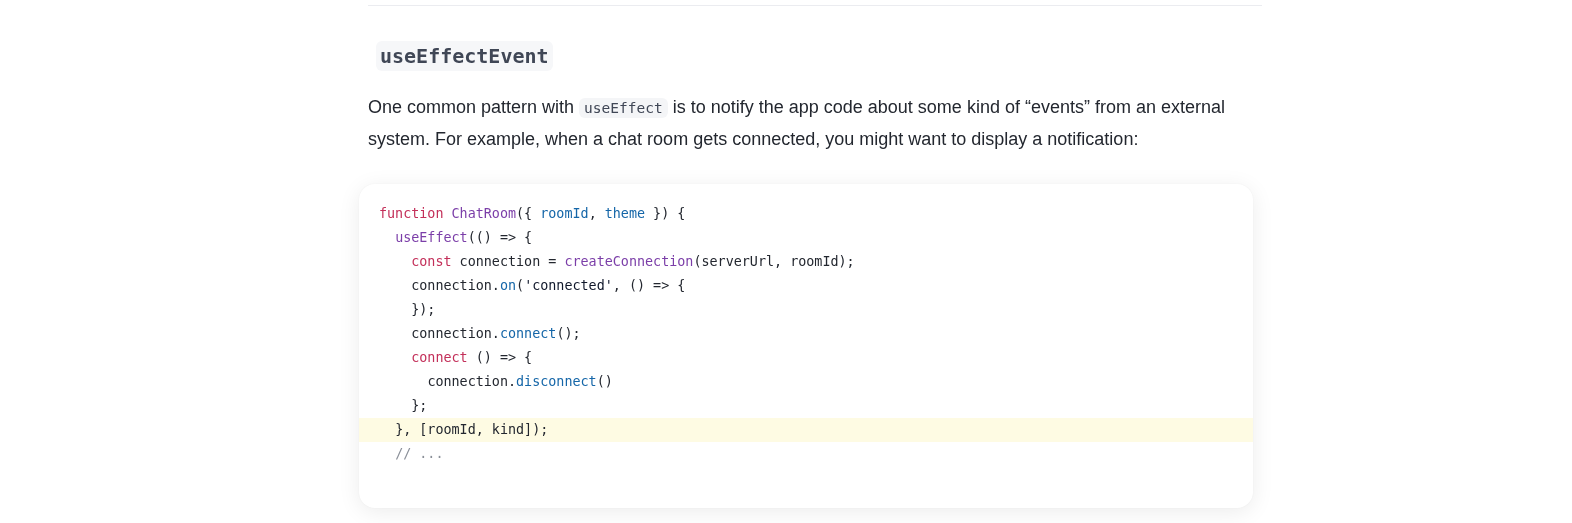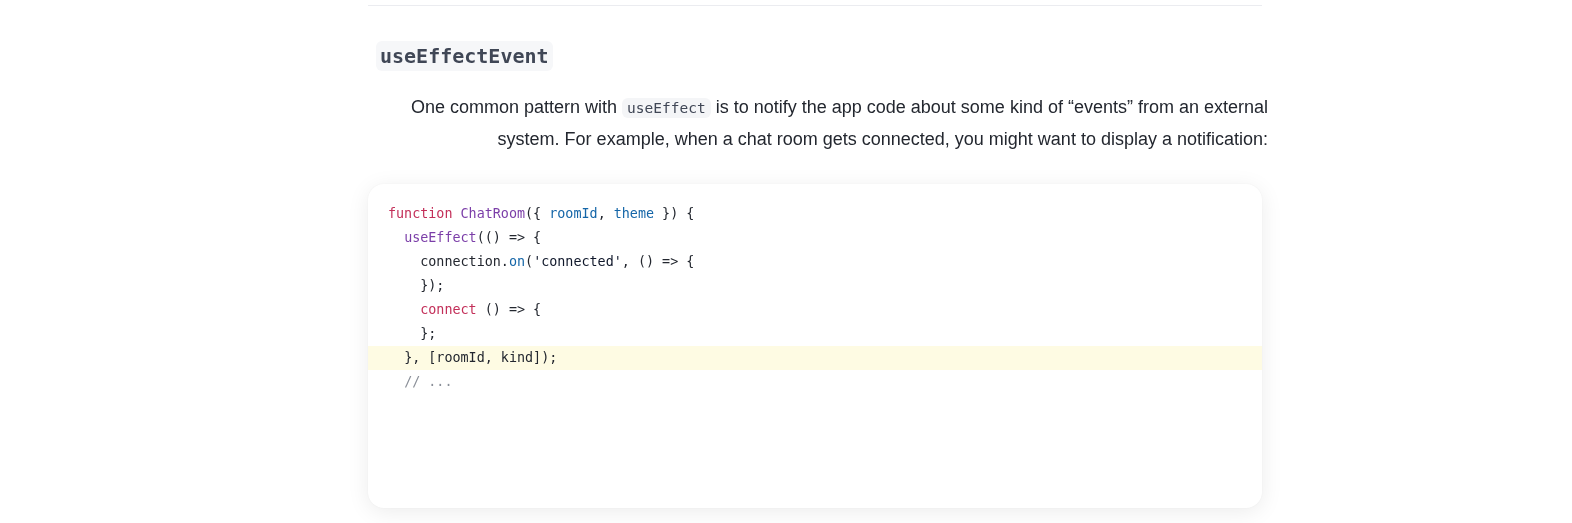--- a/index.html
+++ b/index.html
@@ -43,33 +43,32 @@
   }
   .para {
     position: absolute;
     left: 368px;
     top: 92px;
     width: 900px;
     margin: 0;
     font-size: 18px;
     line-height: 31px;
     color: #23272f;
-    text-align: right;
   }
   .para .inline-code {
     font-family: "DejaVu Sans Mono", "Liberation Mono", monospace;
     font-size: 14.5px;
     color: #404756;
     background: #f4f5f7;
     border-radius: 6px;
     padding: 2px 5px;
   }
   .code-card {
     position: absolute;
-    left: 368px;
+    left: 359px;
     top: 184px;
     width: 894px;
     height: 324px;
     background: #ffffff;
     border-radius: 16px;
     box-shadow: 0 4px 22px rgba(0,0,0,0.08), 0 0 2px rgba(0,0,0,0.04);
     overflow: hidden;
   }
   .code-lines {
     position: absolute;
@@ -101,20 +100,23 @@
 <h3 class="heading">
   <code>useEffectEvent</code>
 </h3>
 
 <p class="para"><span>One common pattern with </span><code class="inline-code">useEffect</code><span> is to notify the app code about some kind of “events” from an external system. For example, when a chat room gets connected, you might want to display a notification:</span></p>
 
 <div class="code-card">
   <div class="code-lines" id="code-lines">
       <div class="line"><span></span><span class="kw">function</span><span> </span><span class="fn">ChatRoom</span><span>({ </span><span class="prop">roomId</span><span>, </span><span class="prop">theme</span><span> }) {</span></div>
       <div class="line"><span>  </span><span class="fn">useEffect</span><span>(() =&gt; {</span></div>
+      <div class="line"><span>    </span><span class="kw">const</span><span> connection = </span><span class="fn">createConnection</span><span>(serverUrl, roomId);</span></div>
       <div class="line"><span>    </span><span>connection.</span><span class="prop">on</span><span>(</span><span class="str">'connected'</span><span>, () =&gt; {</span></div>
       <div class="line"><span>    </span><span>});</span></div>
+      <div class="line"><span>    </span><span>connection.</span><span class="prop">connect</span><span>();</span></div>
       <div class="line"><span>    </span><span class="kw">connect</span><span> () =&gt; {</span></div>
+      <div class="line"><span>      </span><span>connection.</span><span class="prop">disconnect</span><span>()</span></div>
       <div class="line"><span>    </span><span>};</span></div>
       <div class="line hl"><span>  </span><span>}, [roomId, kind]);</span></div>
       <div class="line"><span>  </span><span class="cm">// ...</span></div>
     </div>
 </div>
 
 </body></html>

